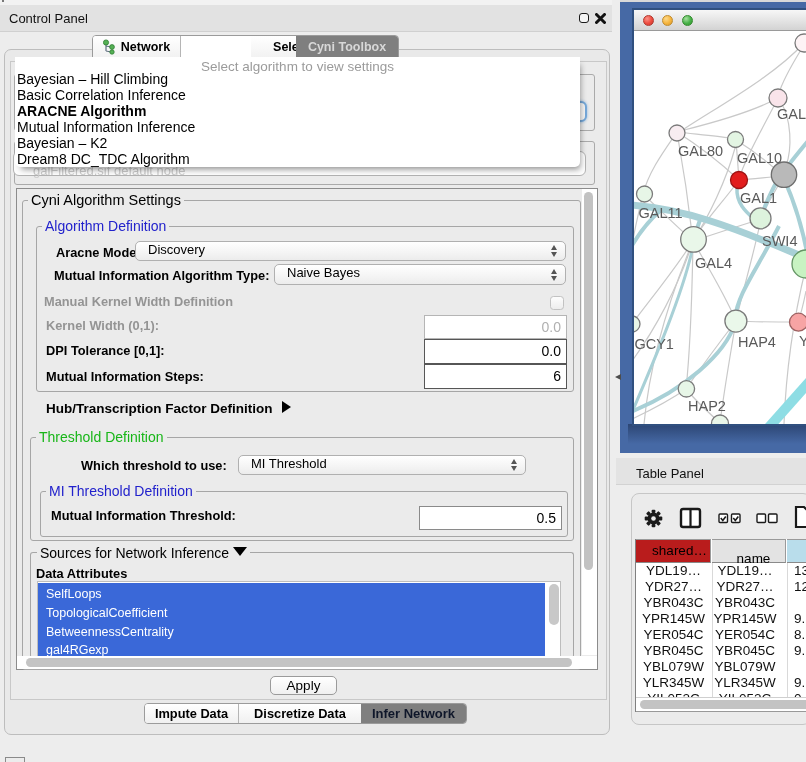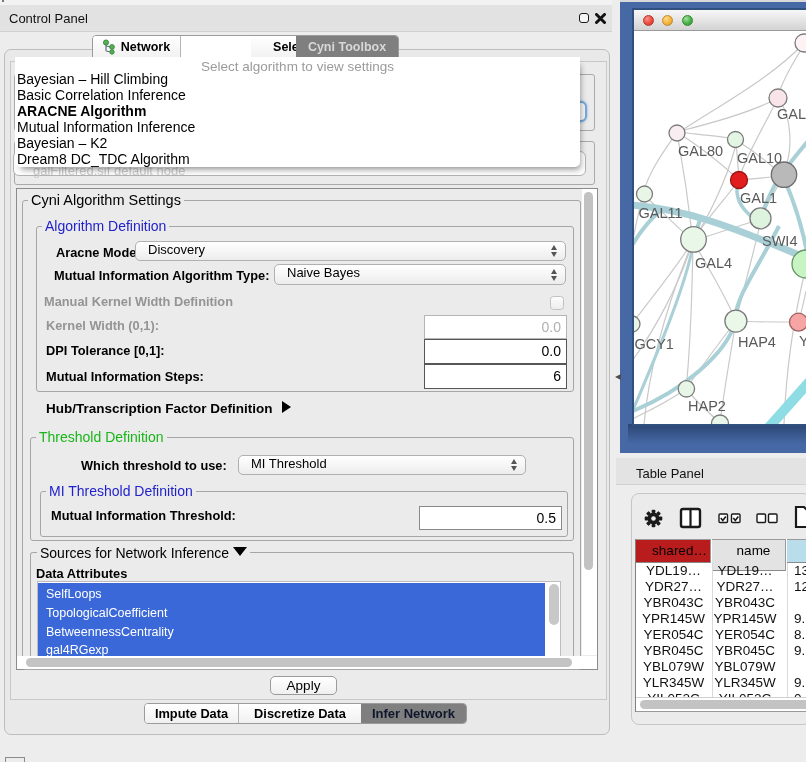--- a/index.html
+++ b/index.html
@@ -280,21 +280,21 @@
   </g>
   <g stroke="#1a1a1a" stroke-width="1.6" fill="none">
     <path d="M80.8,16 l2,2.4 3,-4"></path>
     <path d="M93.3,16 l2,2.4 3,-4"></path>
   </g>
   <path d="M156,5 h8 l6,6 v14 h-14 z" fill="#fff" stroke="#1a1a1a" stroke-width="2.2"></path>
 </svg>
 
 <div class="abs" style="left:635px;top:539px;width:171px;height:173px;background:#fff;border-left:1.5px solid #808080;overflow:hidden;">
   <div style="position:absolute;left:0;top:0;height:24px;width:75px;background:#b91c1c;border-right:1px solid #9a9a9a;border-bottom:1px solid #8a8a8a;border-top:1px solid #9a9a9a;text-align:center;font-size:13.5px;padding-top:3px;text-indent:13px;">shared…</div>
-  <div style="position:absolute;left:76px;top:0;height:32px;width:74px;background:#e3e3e3;border-right:1px solid #9a9a9a;border-bottom:1px solid #8a8a8a;border-top:1px solid #9a9a9a;text-align:center;font-size:13.5px;padding-top:3px;text-indent:10px;">name</div>
+  <div style="position:absolute;left:76px;top:0;height:24px;width:74px;background:#e3e3e3;border-right:1px solid #9a9a9a;border-bottom:1px solid #8a8a8a;border-top:1px solid #9a9a9a;text-align:center;font-size:13.5px;padding-top:11px;text-indent:10px;">name</div>
   <div style="position:absolute;left:151px;top:0;height:24px;width:20px;background:#b9ddeb;border-bottom:1px solid #8a8a8a;border-top:1px solid #9a9a9a;"></div>
   <div style="position:absolute;left:75.5px;top:24px;width:1px;height:136px;background:#d9d9d9;"></div>
   <div style="position:absolute;left:150.5px;top:24px;width:1px;height:136px;background:#d9d9d9;"></div>
   <div style="position:absolute;left:0;top:24px;width:75px;text-align:center;font-size:13.5px;line-height:16px;color:#111;">YDL19…<br>YDR27…<br>YBR043C<br>YPR145W<br>YER054C<br>YBR045C<br>YBL079W<br>YLR345W<br>YIL052C</div>
   <div style="position:absolute;left:72px;top:24px;width:74px;text-align:center;font-size:13.5px;line-height:16px;color:#111;">YDL19…<br>YDR27…<br>YBR043C<br>YPR145W<br>YER054C<br>YBR045C<br>YBL079W<br>YLR345W<br>YIL052C</div>
   <div style="position:absolute;left:158px;top:24px;font-size:13.5px;line-height:16px;color:#111;">13<br>12<br>&nbsp;<br>9.<br>8.<br>9.<br>&nbsp;<br>9.<br>0.</div>
 
   <div style="position:absolute;left:0;top:158px;width:171px;height:15px;background:#fff;border-top:1px solid #cfcfcf;"></div>
   <div style="position:absolute;left:4px;top:161px;width:170px;height:9px;background:#c3c3c3;border-radius:4.5px;"></div>
   <div style="position:absolute;left:0;top:172px;width:171px;height:1px;background:#999;"></div>

